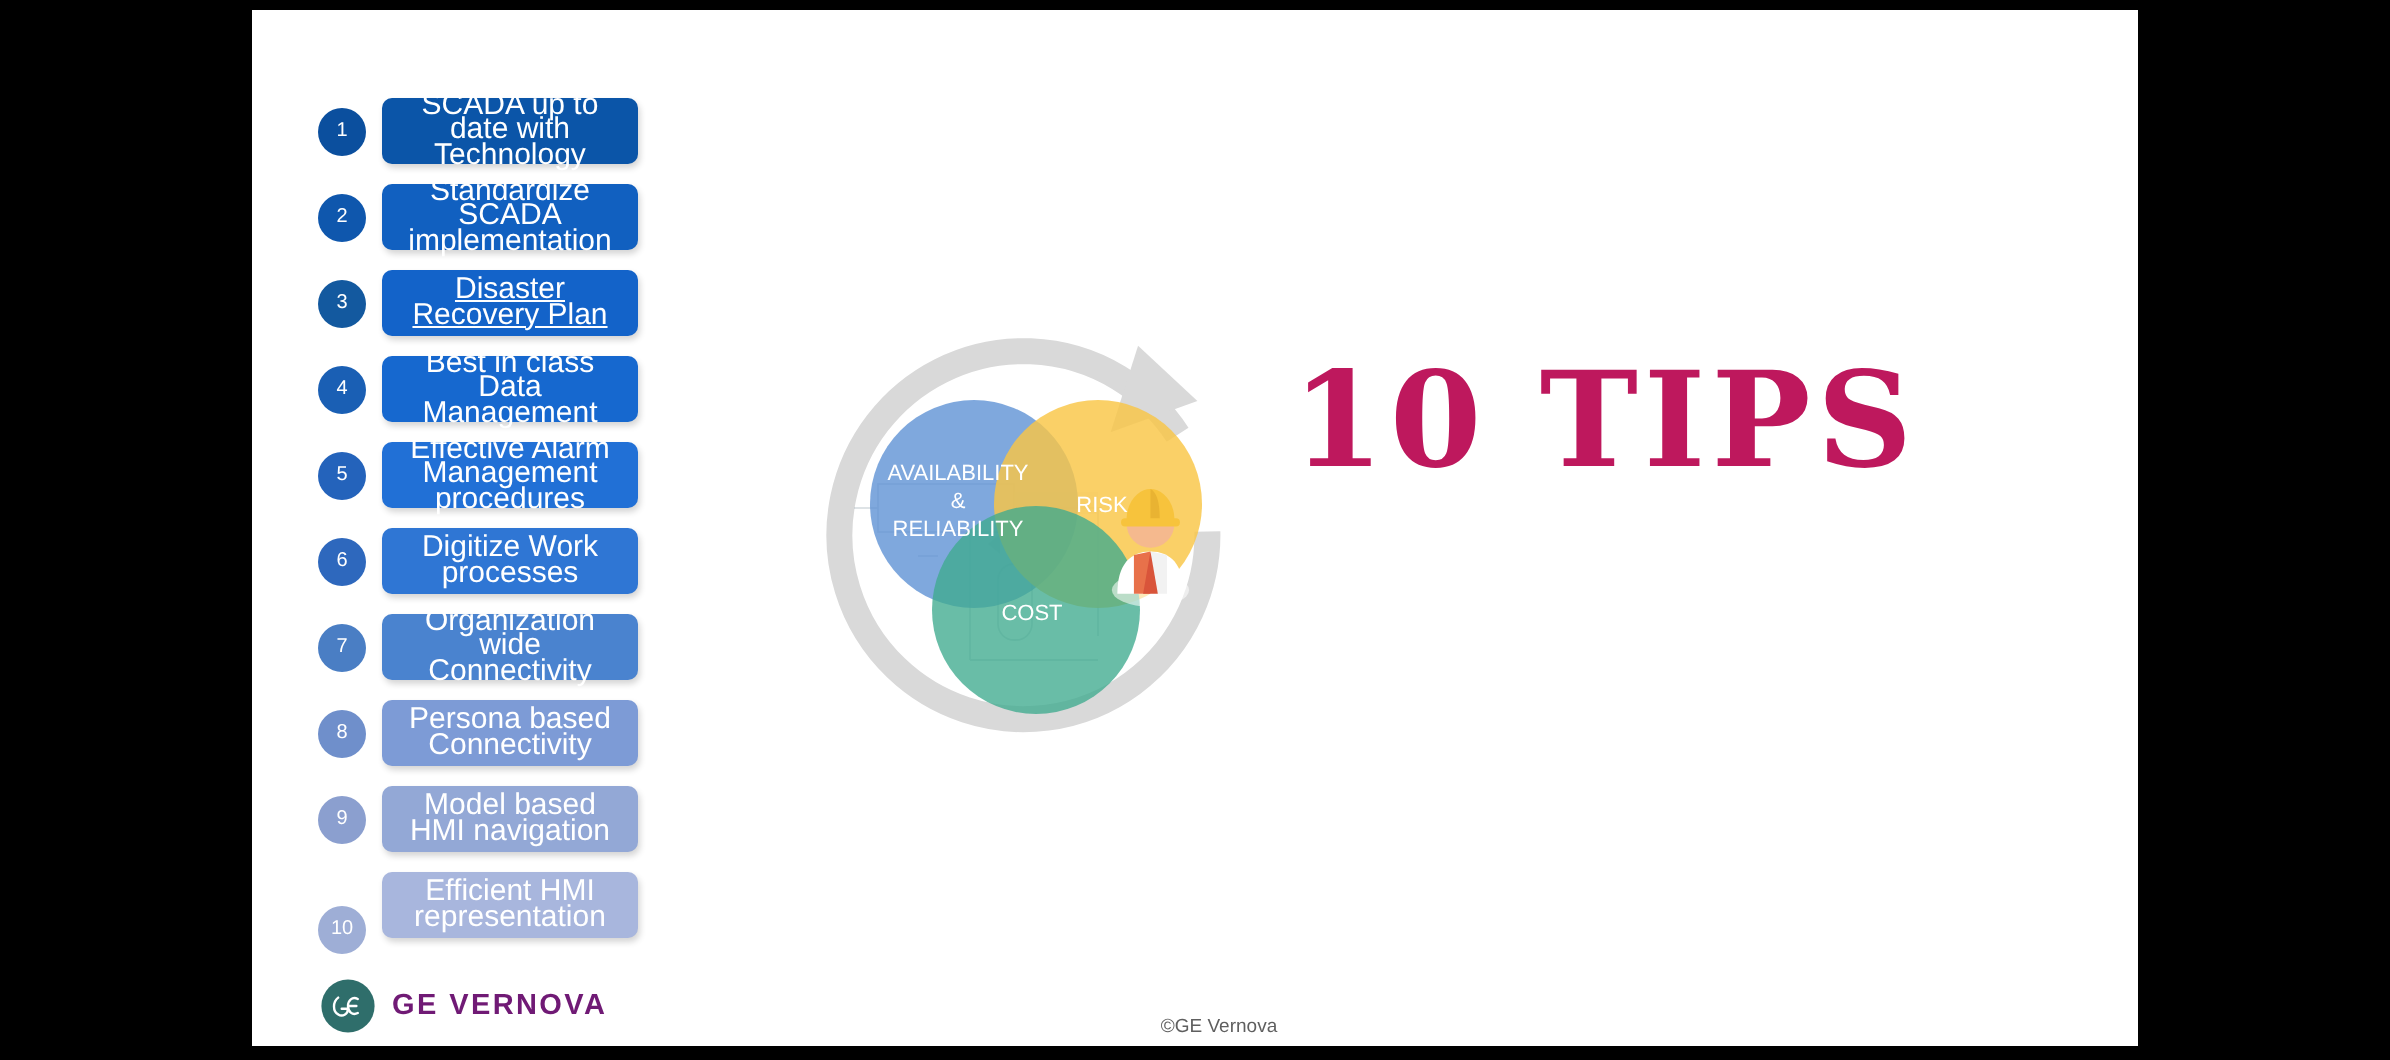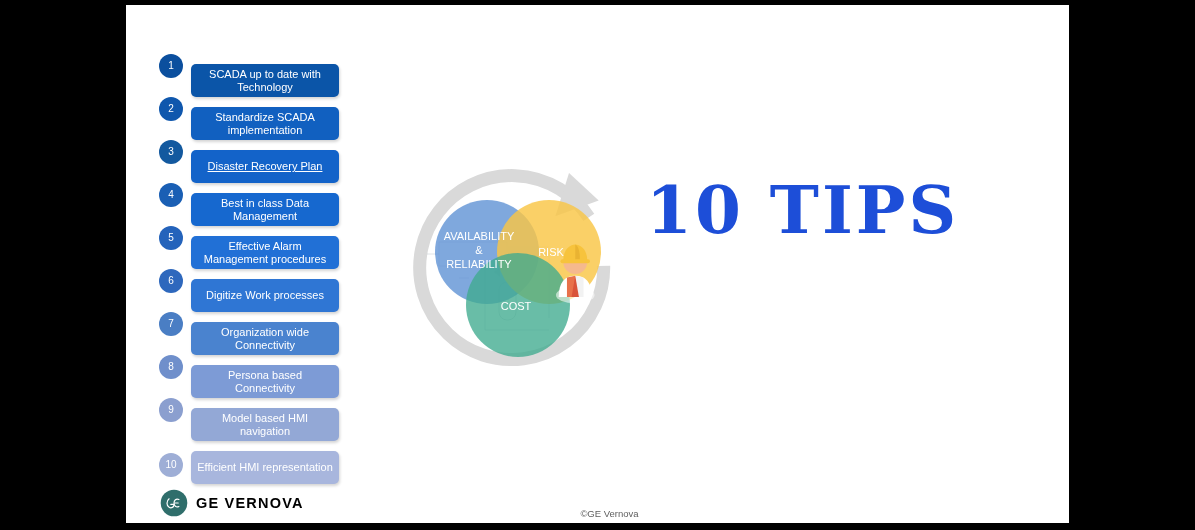--- a/index.html
+++ b/index.html
@@ -40,48 +40,47 @@
     align-items: center;
     justify-content: center;
     color: #ffffff;
     font-size: 10px;
     line-height: 1;
     z-index: 2;
   }
   .tip-pill {
     position: absolute;
     left: 32px; top: 0;
-    width: 148px; height: 33px;
+    width: 128px; height: 33px;
     border-radius: 5px;
     display: flex;
     align-items: center;
     justify-content: center;
     text-align: center;
     padding: 0 6px;
     color: #ffffff;
-    font-size: 11px;
+    font-size: 15px;
     line-height: 12.5px;
     box-shadow: 1px 2px 3px rgba(0,0,0,0.17);
-    margin-top: 15px;
   }
 
   
   #ge-logo {
     position: absolute;
     left: 34px; top: 484px;
     display: flex;
     align-items: center;
     gap: 8px;
   }
   #ge-mark { width: 28px; height: 28px; display: block; }
   #ge-wordmark {
     font-size: 14.5px;
     font-weight: bold;
     letter-spacing: 1.2px;
-    color: #000000;
+    color: #701a75;
   }
 
   
   #venn-graphic {
     position: absolute;
     left: 273px; top: 145px;
     width: 235px; height: 235px;
   }
   #venn-graphic svg { display: block; width: 235px; height: 235px; }
   .venn-label {
@@ -93,21 +92,21 @@
 
   
   #headline {
     position: absolute;
     left: 520px; top: 172px;
     font-family: "DejaVu Serif", serif;
     font-size: 66px;
     font-weight: bold;
     line-height: 66px;
     letter-spacing: 3px;
-    color: #1d4ed8;
+    color: #be185d;
     white-space: nowrap;
   }
   #subhead {
     position: absolute;
     left: 522px; top: 255px;
     width: 410px;
     font-size: 19px;
     line-height: 28px;
     color: #5a5a5a;
   }

